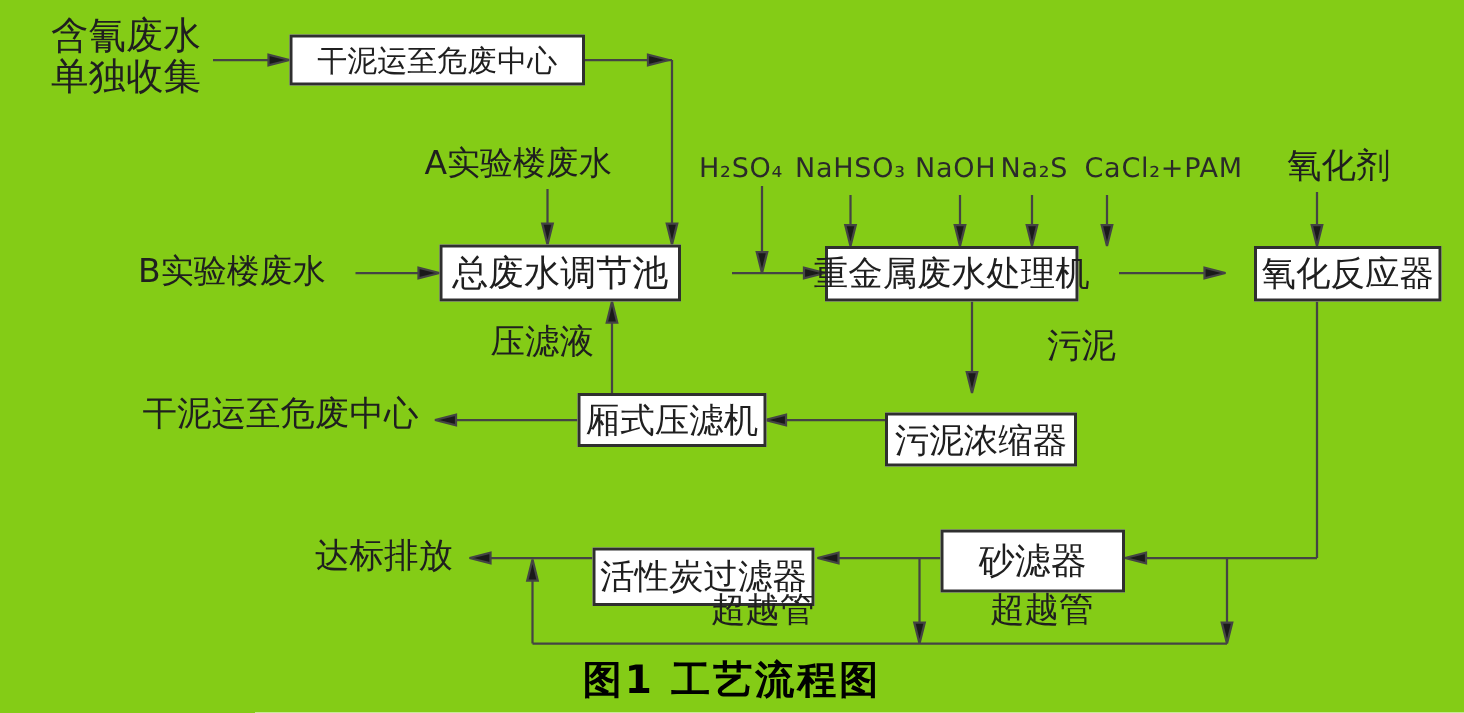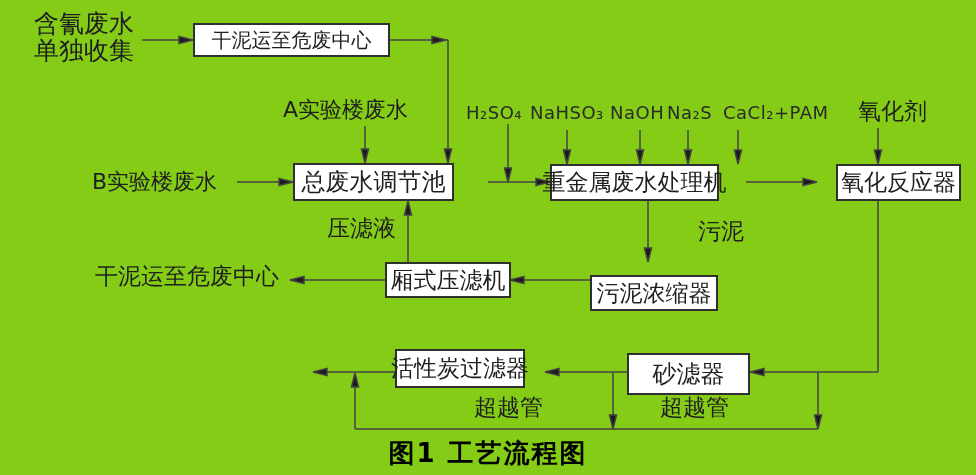--- a/index.html
+++ b/index.html
@@ -145,28 +145,29 @@
   </div>
   <div class="box" style="left:800px;top:164px;width:125px;height:37px;margin-left:36px;">
     <span>氧化反应器</span>
   </div>
   <div class="box" style="left:385px;top:262px;width:126px;height:36px;">
     <span>厢式压滤机</span>
   </div>
   <div class="box" style="left:590px;top:275px;width:128px;height:36px;">
     <span>污泥浓缩器</span>
   </div>
-  <div class="box" style="left:395px;top:349px;width:130px;height:39px;">
+  <div class="box" style="left:395px;top:365px;width:148px;height:39px;">
     <span>活性炭过滤器</span>
   </div>
   <div class="box wide" style="left:627px;top:353px;width:123px;height:42px;">
     <span>砂滤器</span>
   </div>
 
   <div class="label" style="left:327px;top:216px;">压滤液</div>
   <div class="label" style="left:658px;top:219px;margin-left:40px;">污泥</div>
   <div class="label" style="left:95px;top:264px;">干泥运至危废中心</div>
+  <div class="label" style="left:210px;top:359px;">达标排放</div>
   <div class="label" style="left:474px;top:395px;">超越管</div>
   <div class="label" style="left:660px;top:395px;">超越管</div>
 
   <div class="caption">图1  工艺流程图</div>
 
 </div>
 
 </body></html>

